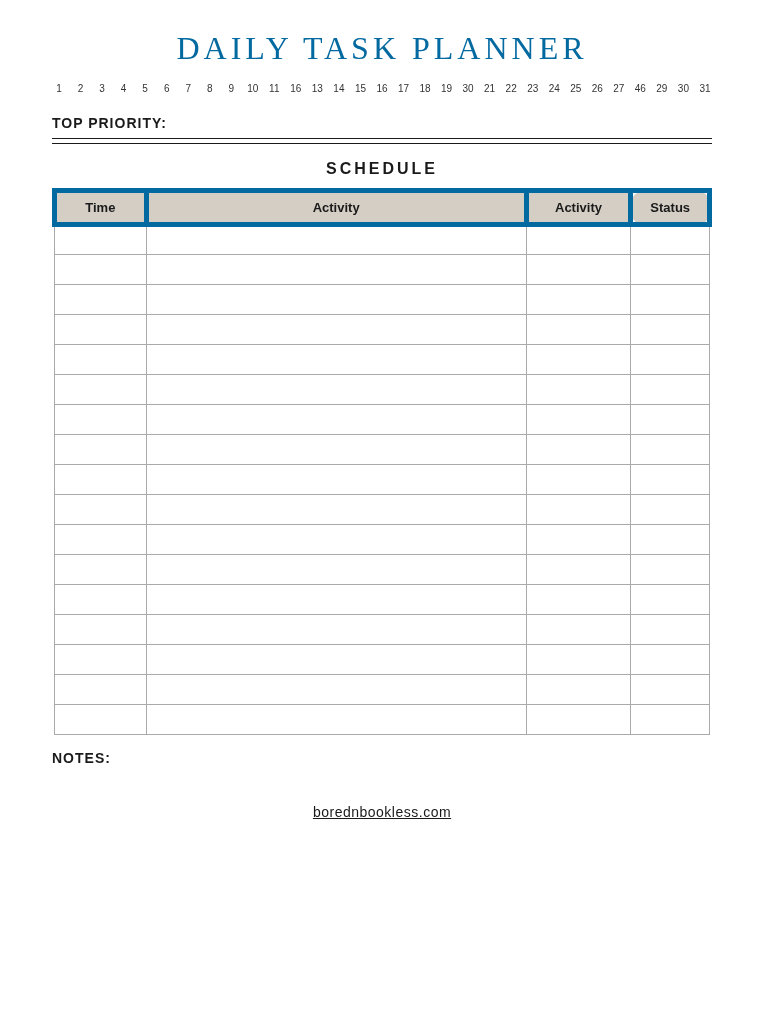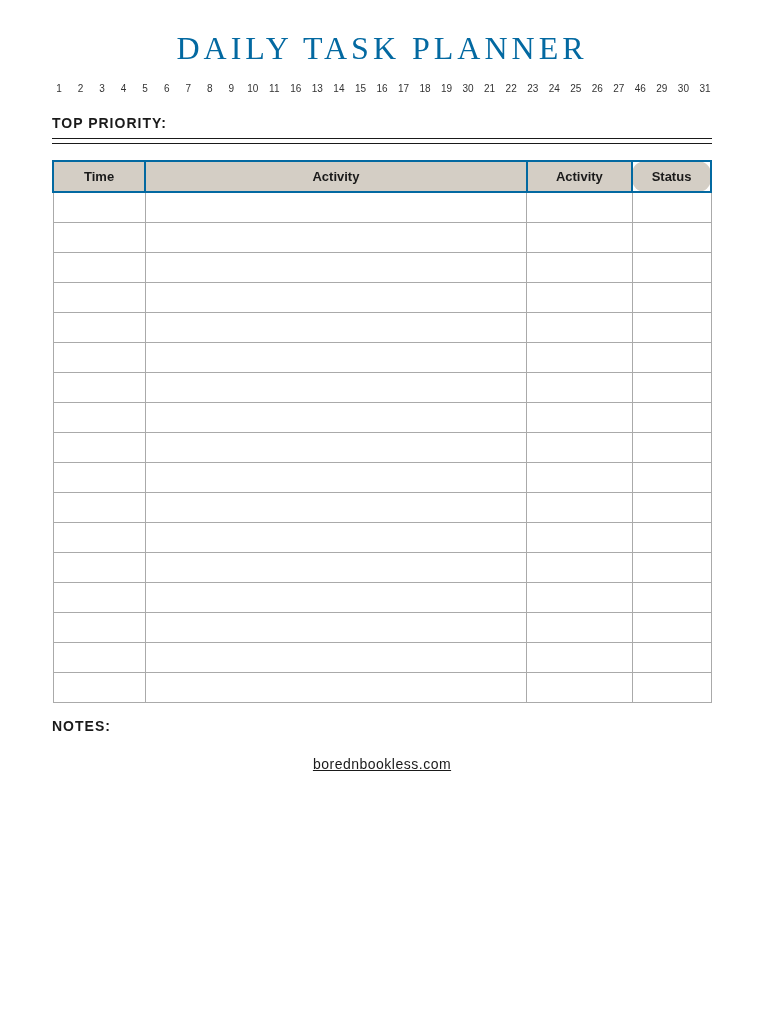--- a/index.html
+++ b/index.html
@@ -109,21 +109,21 @@
       border: 1.5px solid #888;
     }
 
     .schedule-table th {
       background-color: #d4cec5;
       font-size: 13px;
       font-weight: bold;
       font-family: Arial, sans-serif;
       padding: 7px 4px;
       text-align: center;
-      border: 2px solid #0369a1;
+      border: 5px solid #0369a1;
       color: #1a1a1a;
       margin-left: 29px;
     }
 
     .schedule-table td {
       border: 1px solid #aaa;
       height: 30px;
       padding: 0 4px;
     }
 
@@ -152,21 +152,21 @@
       font-size: 14px;
       font-weight: bold;
       letter-spacing: 1px;
       font-family: Arial, sans-serif;
       color: #1a1a1a;
       margin-top: 27px;
     }
 
     .footer {
       text-align: center;
-      margin-top: 20px;
+      margin-top: 36px;
       margin-bottom: 10px;
     }
 
     .footer-link {
       font-size: 14px;
       font-family: Arial, sans-serif;
       color: #1a1a1a;
       text-decoration: underline;
       letter-spacing: 0.5px;
     }
@@ -213,20 +213,21 @@
       <span class="date-num">31</span>
     </div>
   </div>
 
   <div class="priority-section">
     <span class="priority-label">TOP PRIORITY:</span>
     <hr class="priority-line">
     <hr class="divider-line">
   </div>
 
+  <div class="schedule-title">SCHEDULE</div>
 
   <table class="schedule-table">
     <thead>
       <tr>
         <th class="col-time">Time</th>
         <th class="col-activity">Activity</th>
         <th class="col-priority">Activity</th>
         <th class="col-status">Status</th>
       </tr>
     </thead>

